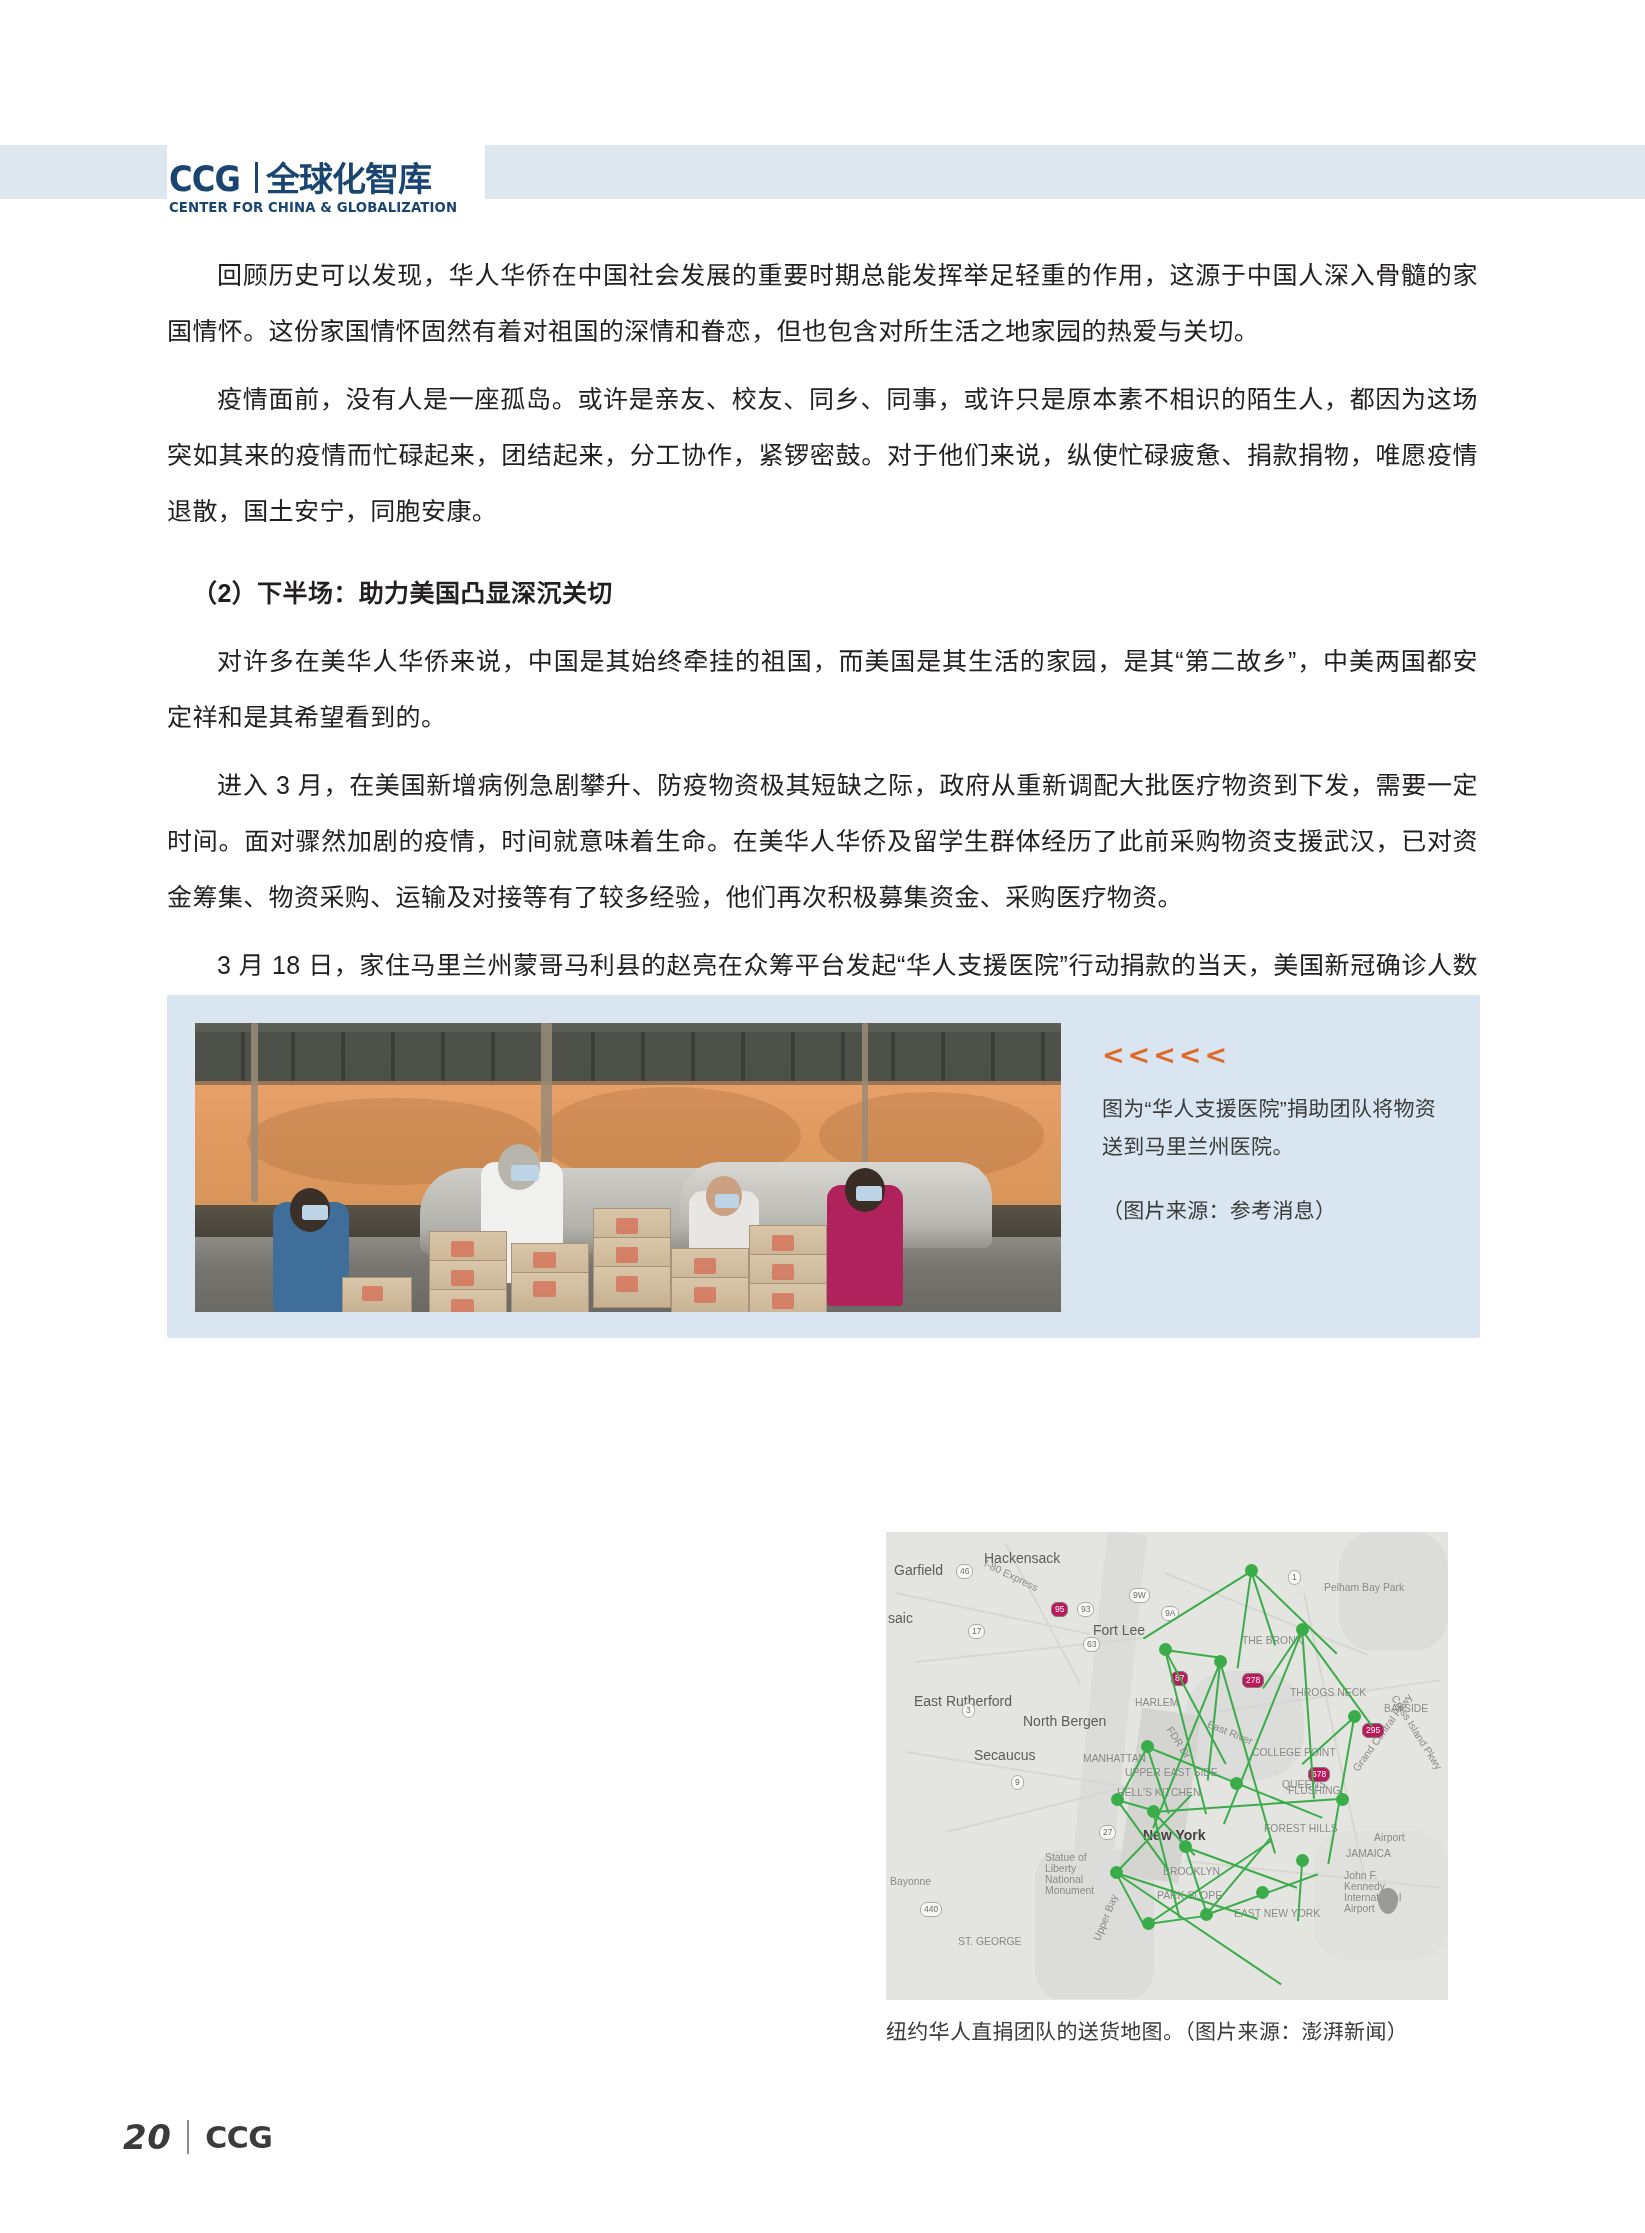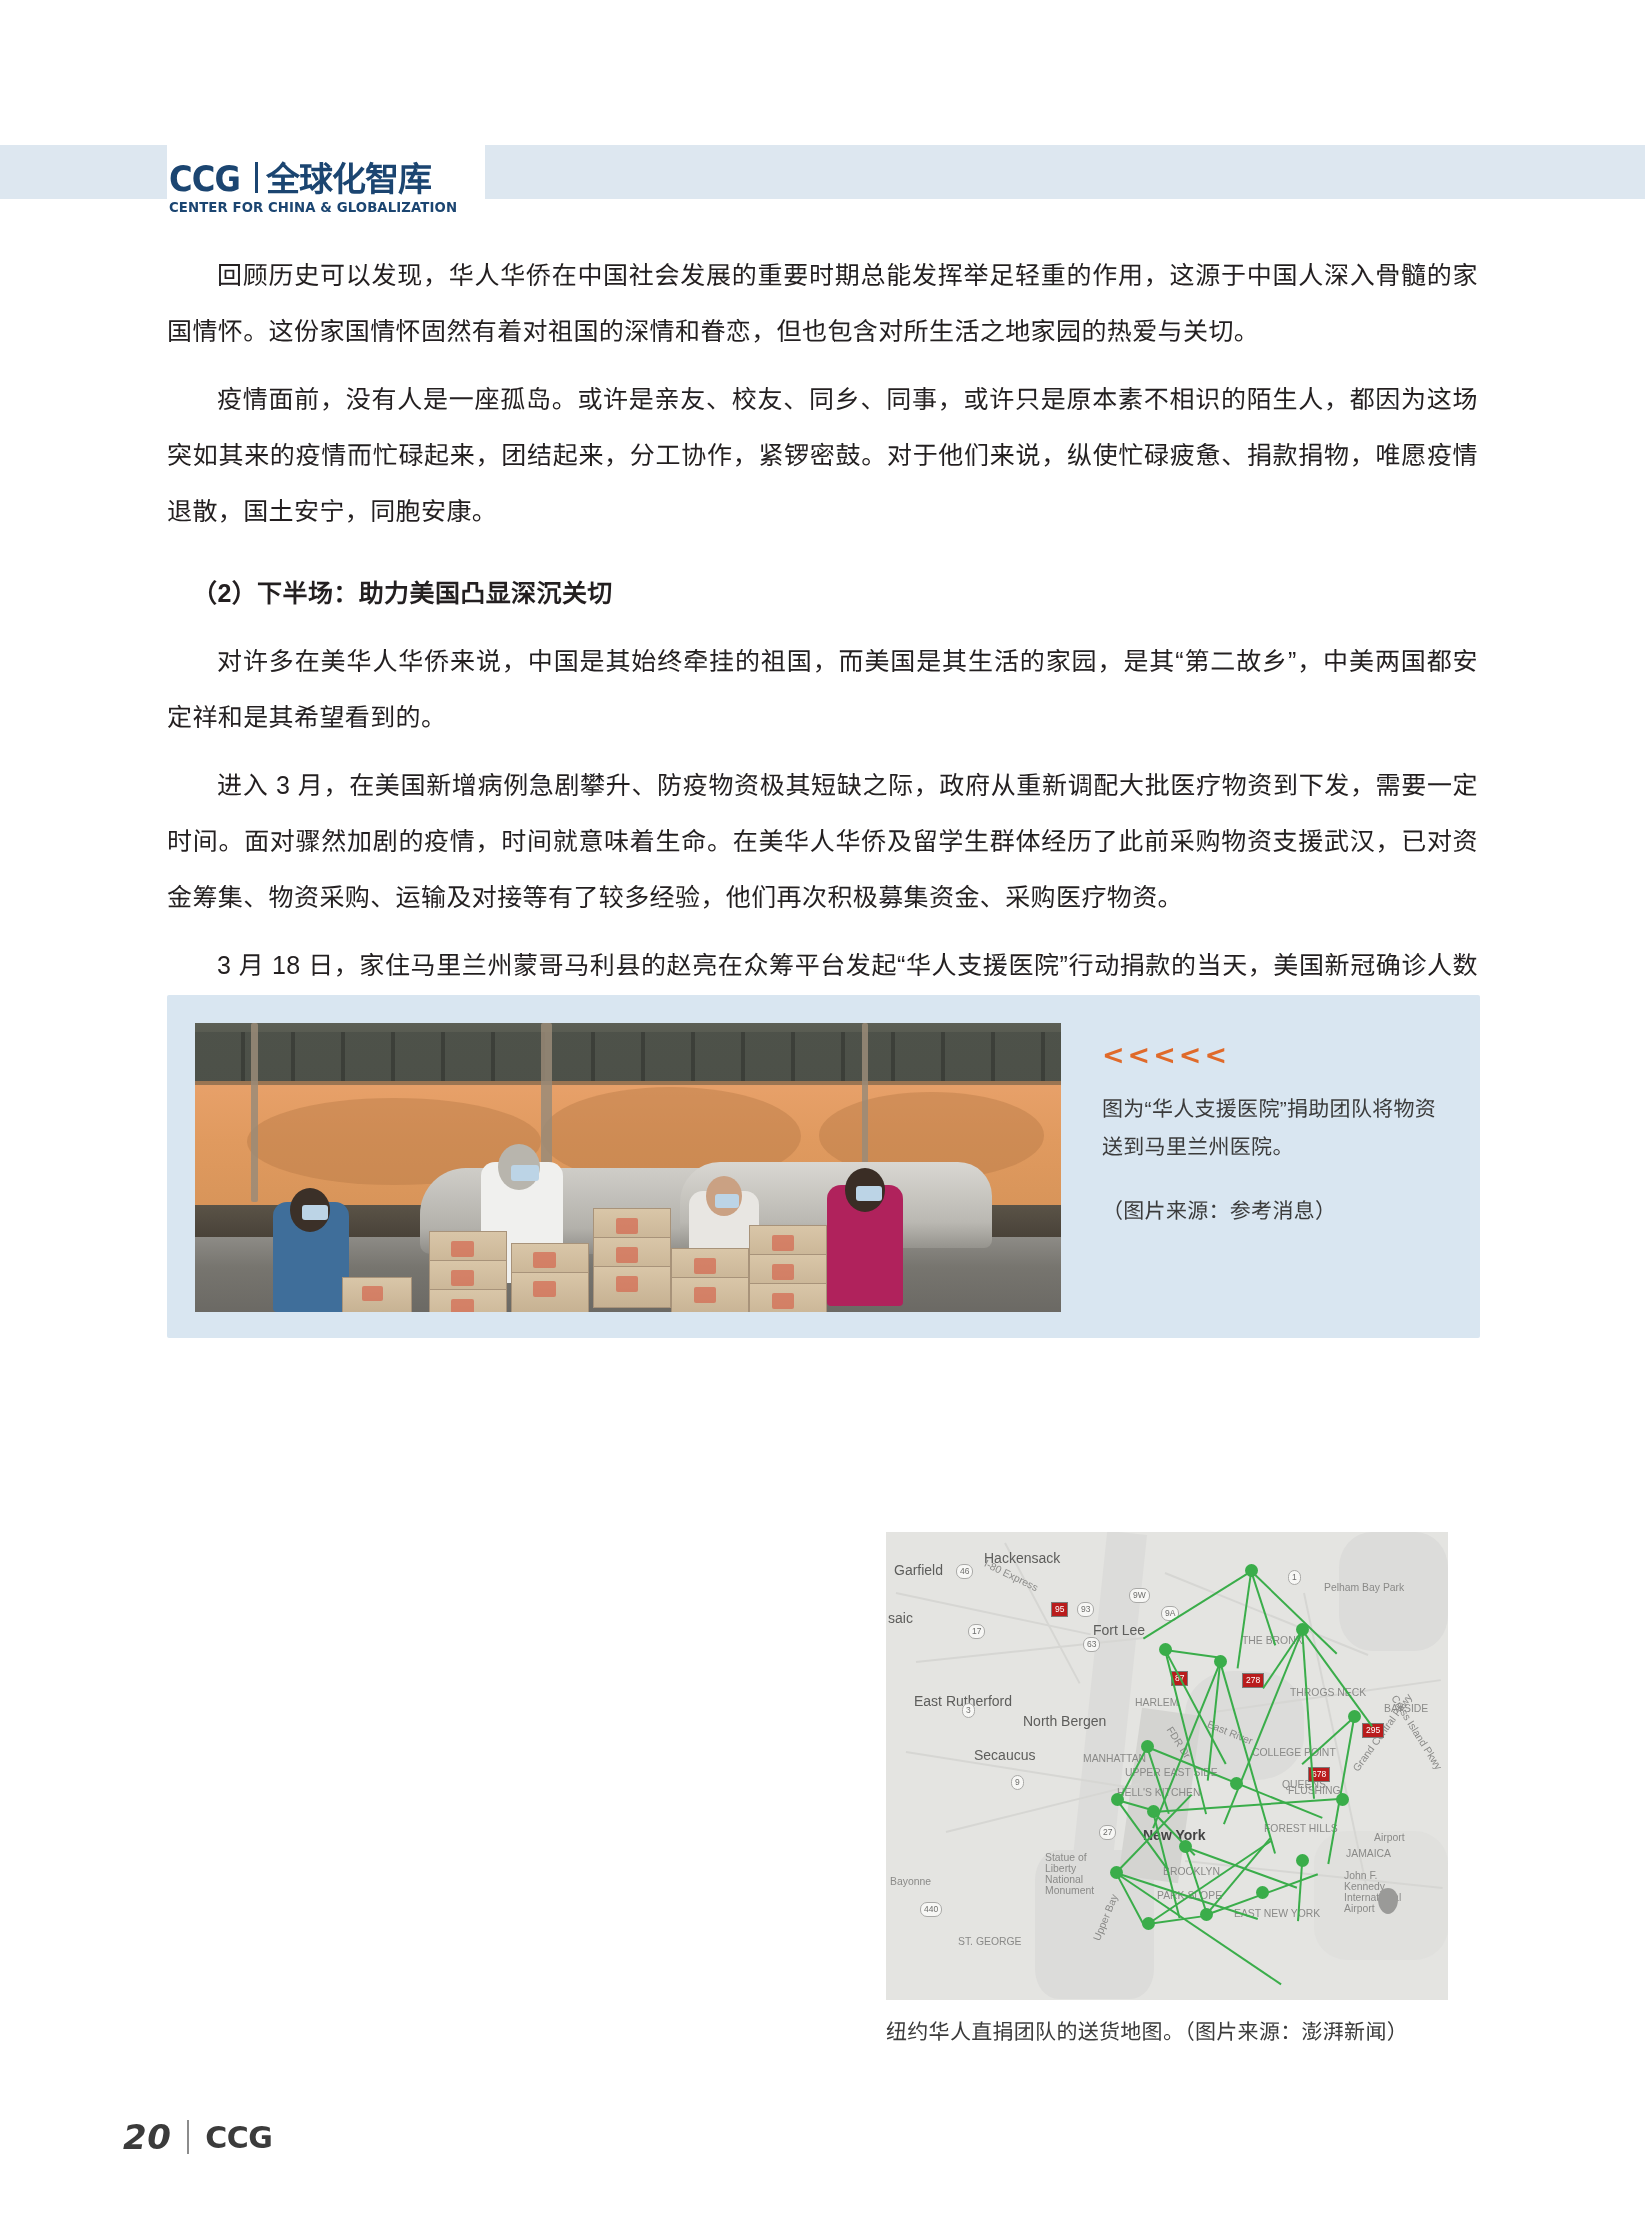--- a/index.html
+++ b/index.html
@@ -308,24 +308,24 @@
     position: absolute;
     font-size: 8.5px;
     color: #6e6e6c;
     border: 1.2px solid #a9a9a7;
     border-radius: 7px;
     padding: 0 3px;
     background: #f7f7f5;
     line-height: 13px;
   }
   .map-shield.i {
-    background: #b91c1c;
+    background: #be185d;
     color: #fff;
     border-color: #7c7c7a;
-    border-radius: 0;
+    border-radius: 6px;
   }
   .map-node {
     position: absolute;
     width: 13px; height: 13px;
     background: #3aad4a;
     border-radius: 50%;
     z-index: 6;
   }
   .map-edge {
     position: absolute;

